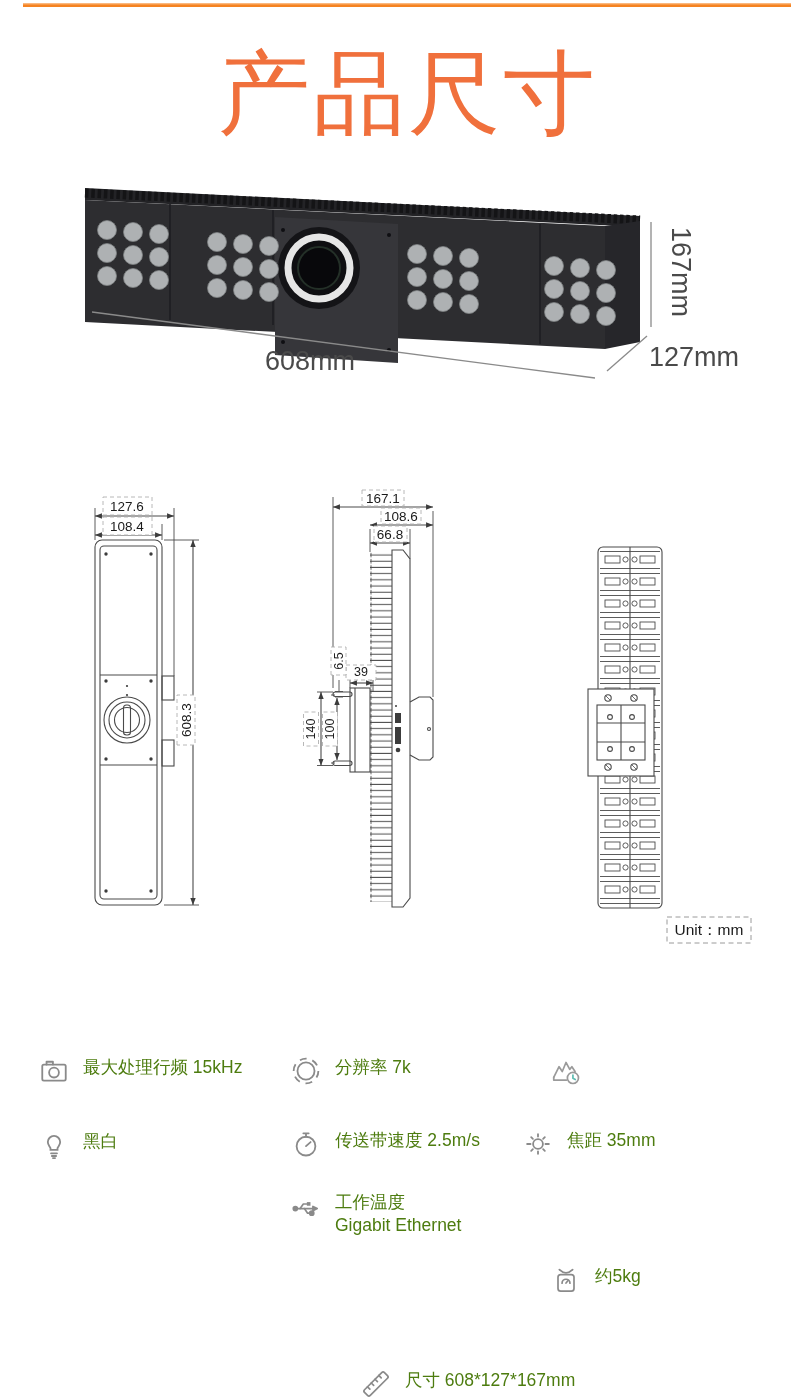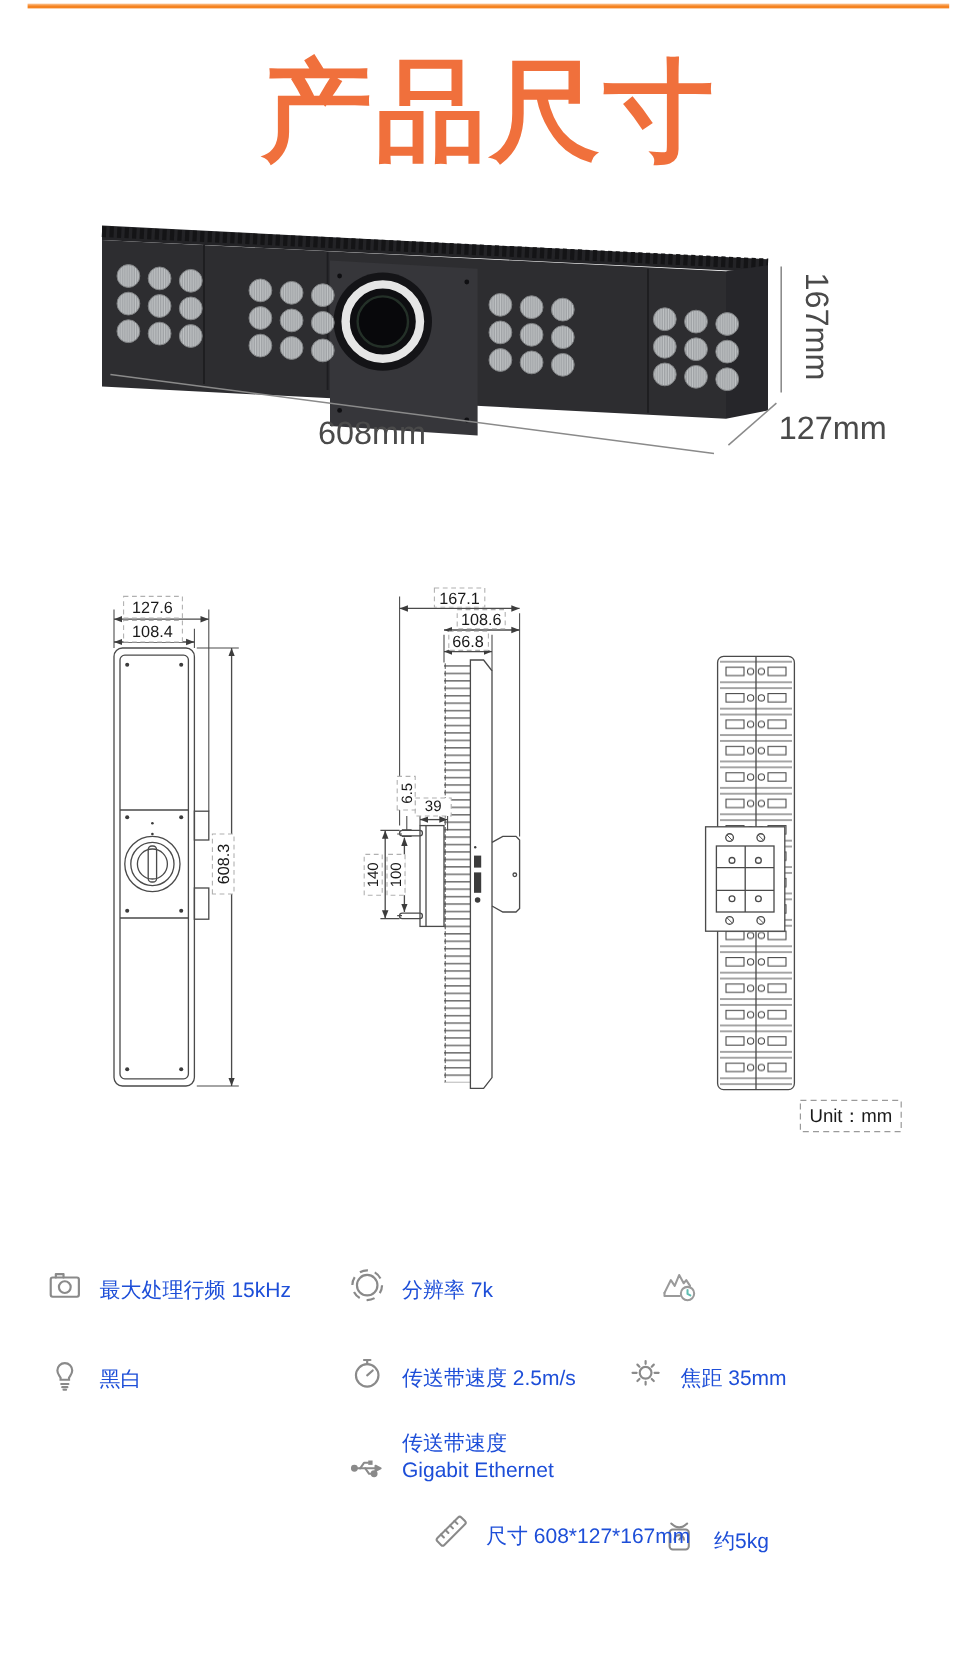--- a/index.html
+++ b/index.html
@@ -1,24 +1,24 @@
 <!DOCTYPE html>
 <html><head>
 <meta charset="utf-8">
 <style>
   html,body{margin:0;padding:0;background:#fff;}
   .page{position:relative;width:800px;height:1399px;background:#fff;overflow:hidden;
         font-family:"Liberation Sans",sans-serif;}
   .top-line{position:absolute;left:23px;top:3px;width:768px;height:4px;
             background:linear-gradient(#fcc89a,#f58321 55%,#f58321);}
   .title{position:absolute;top:34px;left:0;right:0;text-align:center;
-         font-size:92px;line-height:118px;font-weight:700;color:#F0703C;letter-spacing:3px;margin-left:16px;}
+         font-size:92px;line-height:118px;font-weight:400;color:#F0703C;letter-spacing:3px;margin-left:16px;}
   .photo-svg{position:absolute;left:55px;top:172px;width:700px;height:215px;}
   .draw-svg{position:absolute;left:40px;top:462px;width:720px;height:500px;}
-  .spec{position:absolute;display:flex;align-items:flex-end;gap:13px;color:#1d4ed8;
+  .spec{position:absolute;display:flex;align-items:flex-start;gap:13px;color:#4d7c0f;
         font-size:17.5px;font-weight:500;white-space:nowrap;}
   .spec .ic{width:32px;height:32px;flex:0 0 32px;}
   .spec .ic svg{display:block;width:32px;height:32px;}
   .spec .lines{line-height:1.34;}
   .dimtxt{font-family:"Liberation Sans",sans-serif;}
 </style>
 </head>
 <body>
 
 <div class="page">
@@ -301,37 +301,37 @@
         <path d="M5,16.5 H23.5"></path>
         <path d="M25.5,16.5 l-4,-2 v4 z" fill="#8a8a8a"></path>
         <circle cx="5" cy="16.5" r="1.9" fill="#8a8a8a"></circle>
         <path d="M9.5,16.5 L12.5,12.2 H15.6"></path>
         <rect x="15.8" y="10.4" width="3.4" height="3.4" fill="#8a8a8a" stroke="none"></rect>
         <path d="M13.5,16.5 L16.5,20.8 H18.6"></path>
         <circle cx="20.4" cy="20.8" r="1.9" fill="#8a8a8a"></circle>
       </svg>
       </span>
     <span class="lines">
-      <span style="display:block">传送带速度</span>
+      <span style="display:block">工作温度</span>
       <span style="display:block">Gigabit Ethernet</span>
     </span>
   </div>
   <div class="spec" style="left:550px;top:1264px">
     <span class="ic">
       <svg viewBox="0 0 30 30" fill="none" stroke="#8a8a8a" stroke-width="1.6" stroke-linecap="round" stroke-linejoin="round">
         <path d="M8.8,5.3 q6.2,6 12.4,0"></path>
         <rect x="7.5" y="10" width="15" height="15.5" rx="2.5"></rect>
         <path d="M11.3,18 a3.7,3.7 0 0 1 7.4,0"></path>
         <path d="M15,17.8 l2,-2.4"></path>
       </svg>
       </span>
     <span>约5kg</span>
   </div>
 
-  <div class="spec" style="left:360px;top:1260px">
+  <div class="spec" style="left:360px;top:1368px">
     <span class="ic">
       <svg viewBox="0 0 30 30" fill="none" stroke="#8a8a8a" stroke-width="1.6" stroke-linecap="round">
         <g transform="rotate(45 15 15)">
           <rect x="11.2" y="1.8" width="7.6" height="26.4" rx="1.8"></rect>
           <path d="M11.2,7.5 h3.2 M11.2,12.5 h3.2 M11.2,17.5 h3.2 M11.2,22.5 h3.2"></path>
         </g>
       </svg>
       </span>
     <span>尺寸  608*127*167mm</span>
   </div>

